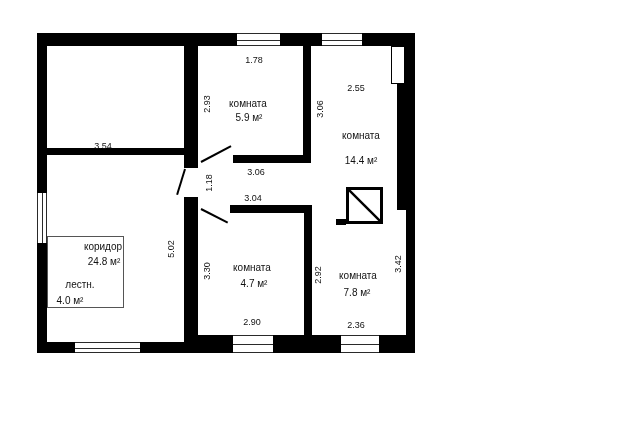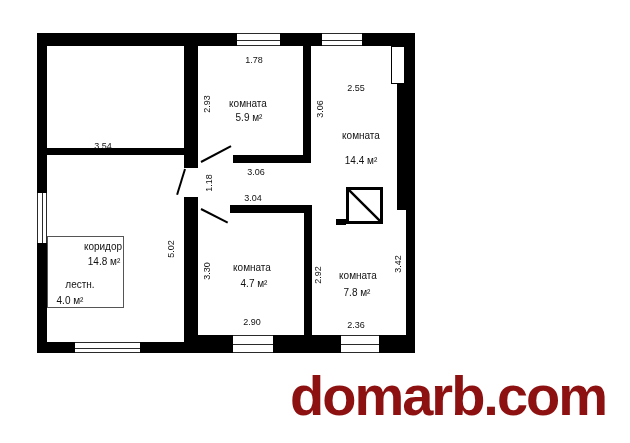--- a/index.html
+++ b/index.html
@@ -89,32 +89,31 @@
     <div class="label" style="left:361px;top:160px">14.4 м²</div>
     <div class="label dim" style="left:356px;top:88px">2.55</div>
     <div class="label dim vdim" style="left:320px;top:109px">3.06</div>
 
     <div class="label dim" style="left:256px;top:172px">3.06</div>
     <div class="label dim" style="left:253px;top:198px">3.04</div>
     <div class="label dim vdim" style="left:209px;top:183px">1.18</div>
 
     <div class="label dim vdim" style="left:171px;top:249px">5.02</div>
     <div class="label" style="left:103px;top:246px">коридор</div>
-    <div class="label" style="left:104px;top:261px">14.8 м²</div>
+    <div class="label" style="left:104px;top:261px">24.8 м²</div>
 
     <div class="label" style="left:80px;top:284px">лестн.</div>
     <div class="label" style="left:70px;top:300px">4.0 м²</div>
 
     <div class="label" style="left:252px;top:267px">комната</div>
     <div class="label" style="left:254px;top:283px">4.7 м²</div>
     <div class="label dim vdim" style="left:207px;top:271px">3.30</div>
     <div class="label dim" style="left:252px;top:322px">2.90</div>
 
     <div class="label" style="left:358px;top:275px">комната</div>
     <div class="label" style="left:357px;top:292px">7.8 м²</div>
     <div class="label dim vdim" style="left:318px;top:275px">2.92</div>
     <div class="label dim vdim" style="left:398px;top:264px">3.42</div>
     <div class="label dim" style="left:356px;top:325px">2.36</div>
   </div>
 
-  <div class="watermark" style="color: rgb(141, 17, 17);">domarb.com</div>
 
 </div>
 
 </body></html>

